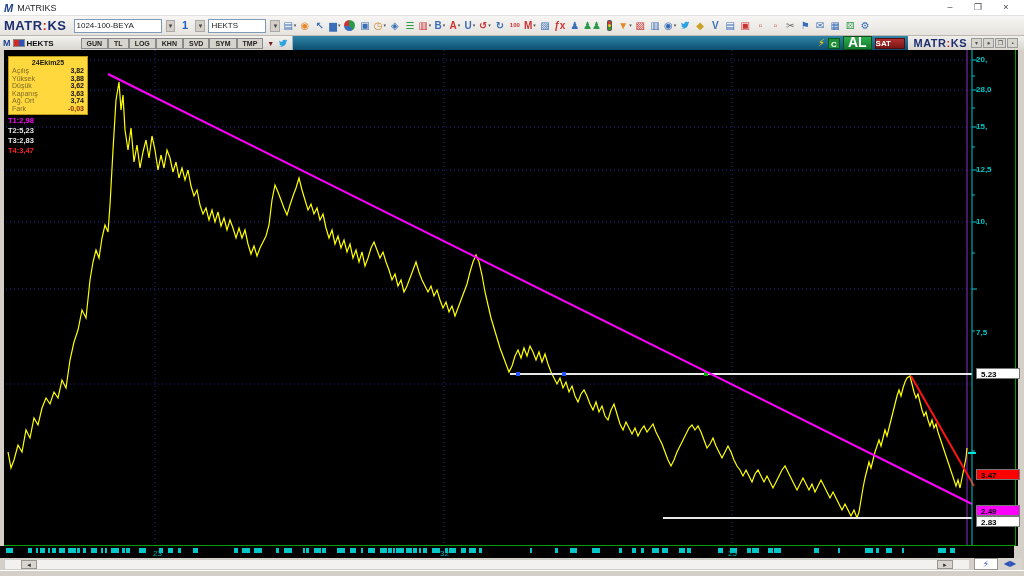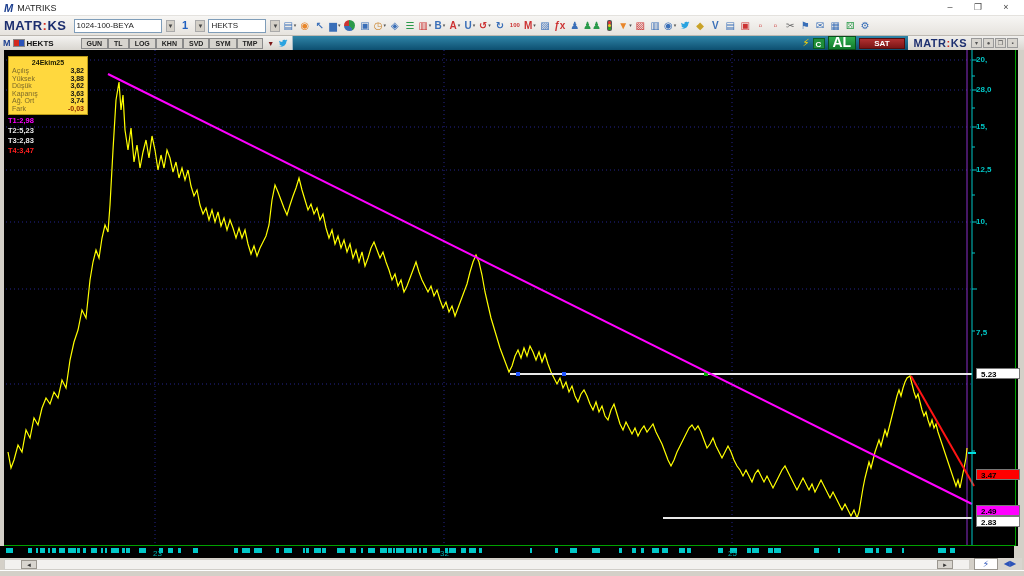--- a/index.html
+++ b/index.html
@@ -42,21 +42,21 @@
   .cb-btn{height:11px;background:#d7d4ce;border:1px solid #8a8a8a;font-size:7px;font-weight:bold;
     color:#222;padding:0 5px;line-height:9px;cursor:default;}
   .cb-caret{color:#7a1515;font-size:7px;margin:0 2px;}
   .cb-right{margin-left:auto;display:flex;align-items:center;gap:3px;height:14px;}
   .bolt{color:#ffd400;font-size:10px;line-height:12px;}
   .cbtn-c{width:12px;height:11px;background:#1f8f3a;color:#fff;font-size:8px;font-weight:bold;
     text-align:center;line-height:11px;border:1px solid #0c5c20;}
   .cbtn-al{min-width:26px;height:14px;background:linear-gradient(#2fae4e,#117a2c);color:#fff;font-size:14px;
     font-weight:bold;text-align:center;line-height:10px;border:1px solid #0a4d1b;padding:0 4px;}
   .cbtn-sat{min-width:30px;height:11px;background:linear-gradient(#b03030,#7a1515);color:#fff;font-size:8px;
-    font-weight:bold;text-align:right;line-height:10px;border:1px solid #550d0d;padding:0 14px;}
+    font-weight:bold;text-align:left;line-height:10px;border:1px solid #550d0d;padding:0 0;}
   .cb-logo-seg{height:14px;background:linear-gradient(#f0efed,#d9d6d0);display:flex;align-items:center;
     padding:0 6px;gap:4px;}
   .cb-wordmark{font-weight:bold;font-size:11px;color:#1d2f6f;letter-spacing:.5px;}
   .cb-wordmark .dot{color:#d42a1e;}
   .miniwin{width:11px;height:10px;background:#d8d5cf;border:1px solid #999;font-size:6px;color:#555;
     text-align:center;line-height:9px;}
   
   .plot{position:absolute;left:4px;top:50px;width:1014px;height:496px;background:#000;}
   #chart-svg{position:absolute;left:0;top:50px;}
   .axis-lab{position:absolute;color:#00c8c8;font-size:8px;font-weight:bold;left:976px;}

